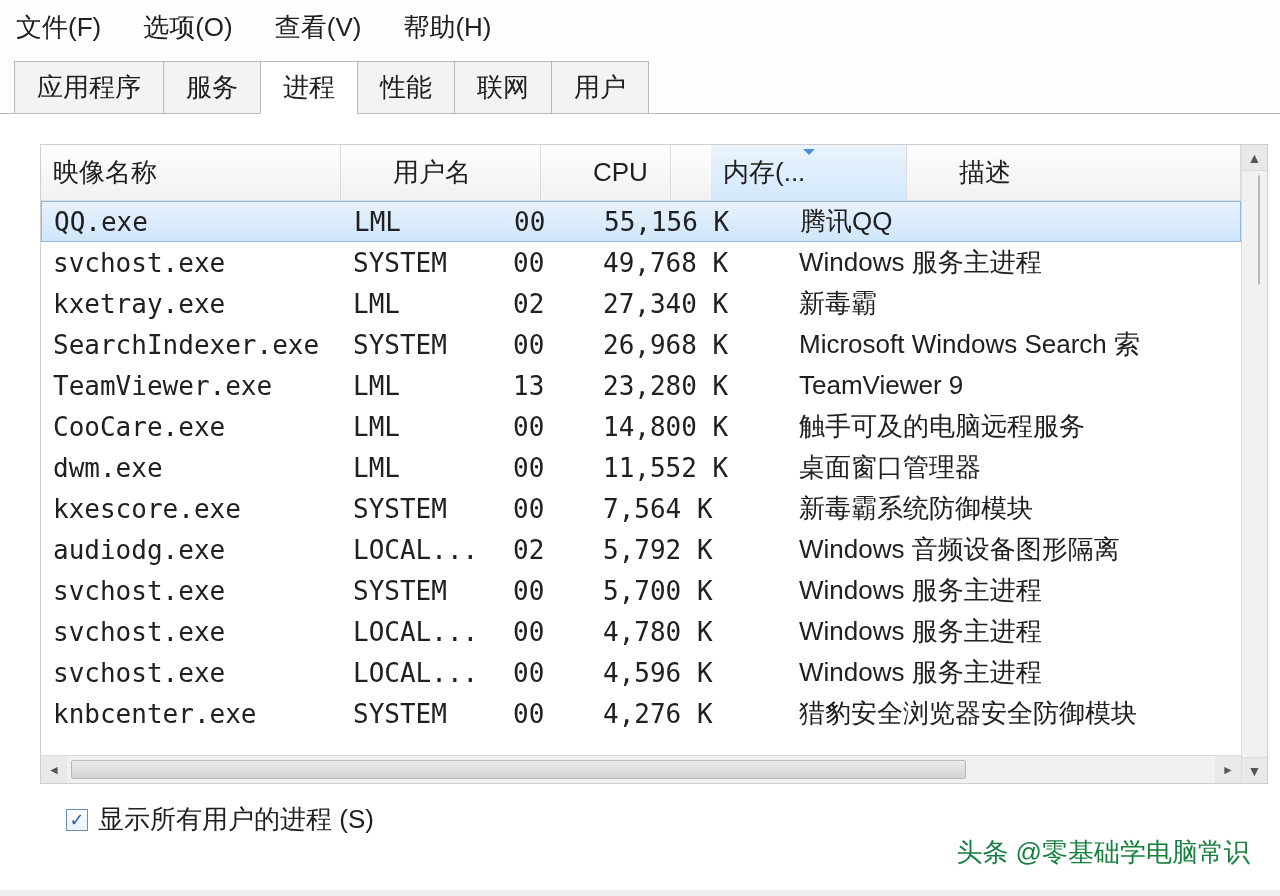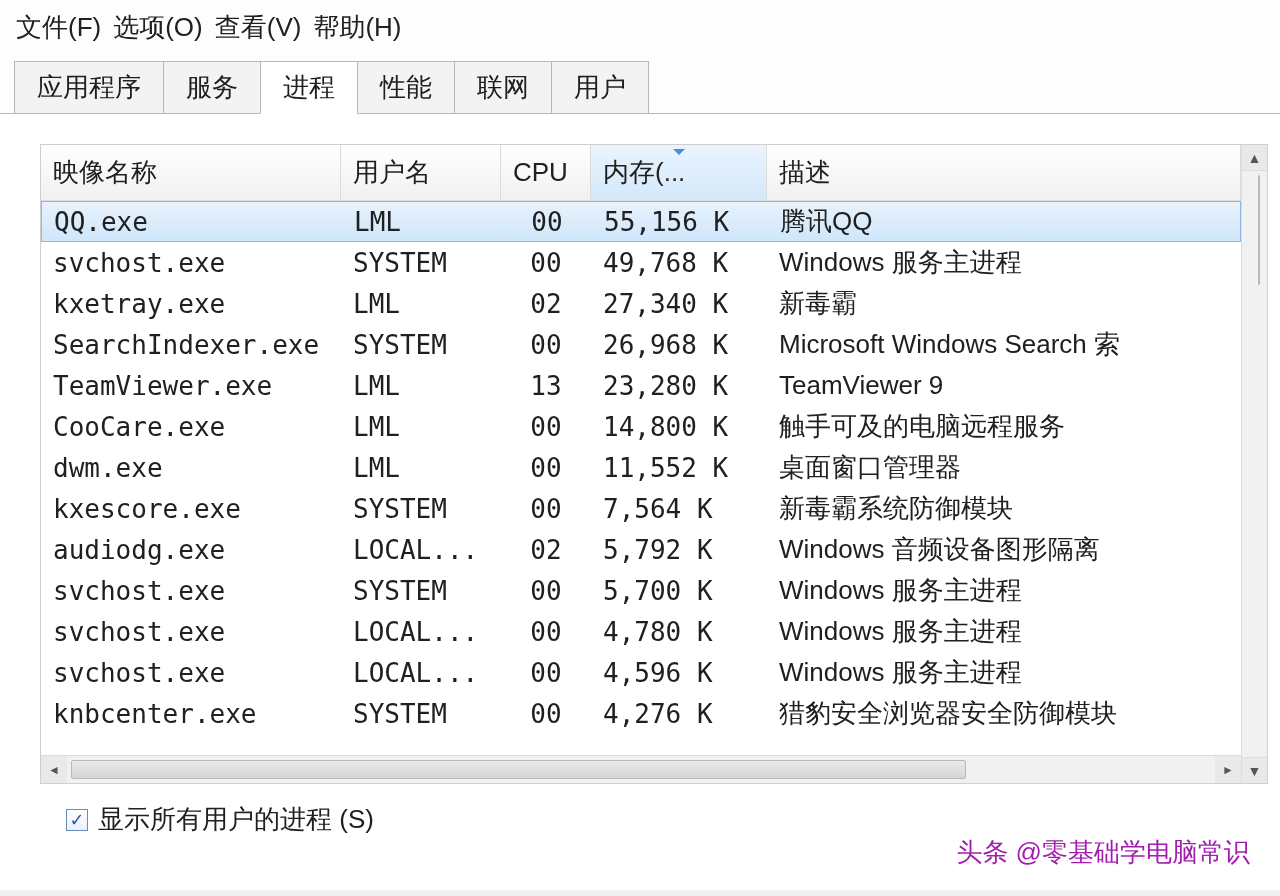--- a/index.html
+++ b/index.html
@@ -9,20 +9,21 @@
     background: #f0f0f0;
     width: 1280px;
     height: 896px;
     overflow: hidden;
     font-size: 26px;
     color: #202020;
   }
   
   .menubar {
     display: flex;
+    gap: 30px;
     padding: 8px 10px 14px 10px;
     background: #fdfdfd;
   }
   .menubar .menu-item {
     padding: 2px 6px;
     cursor: default;
   }
   
   .tabstrip {
     display: flex;
@@ -70,20 +71,21 @@
     display: flex;
     flex-direction: column;
   }
   .col-headers {
     display: flex;
     border-bottom: 1px solid #dcdcdc;
     background: linear-gradient(#ffffff, #f1f1f1);
     height: 56px;
     align-items: center;
     font-size: 26px;
+    gap: 40px;
   }
   .colh {
     border-right: 1px solid #dcdcdc;
     padding: 0 12px;
     height: 100%;
     display:flex;
     align-items:center;
     white-space: nowrap;
     overflow:hidden;
     cursor: default;
@@ -97,22 +99,22 @@
     position:absolute;
     top:4px; left:50%;
     transform:translateX(-50%);
     width:0;height:0;
     border-left:6px solid transparent;
     border-right:6px solid transparent;
     border-top:6px solid #4a90d9;
   }
   .c-name { width: 300px; }
   .c-user { width: 160px; }
-  .c-cpu  { width: 90px; text-align: center; }
-  .c-mem  { width: 176px; text-align: right; justify-content:flex-start;}
+  .c-cpu  { width: 90px; }
+  .c-mem  { width: 196px; text-align: right; justify-content:flex-start;}
   .c-desc { flex: 1; padding-left: 12px; }
   .rows {
     flex:1;
     overflow:hidden;
     font-family: "SimSun", "NSimSun", monospace;
     font-size: 26px;
   }
   .row {
     display:flex;
     height: 41px;
@@ -190,21 +192,21 @@
     background:linear-gradient(#fff,#e9f1fb);
     display:inline-flex;
     align-items:center;justify-content:center;
     margin-right:10px;
     font-size:18px;color:#2760a5;
   }
   .watermark {
     position:absolute;
     right:30px; bottom:26px;
     font-size:26px;
-    color:#a21caf;
+    color:#15803d;
     font-family:"Microsoft YaHei",sans-serif;
   }
 </style>
 </head>
 <body>
 
 <div class="menubar">
   <div class="menu-item">文件(F)</div>
   <div class="menu-item">选项(O)</div>
   <div class="menu-item">查看(V)</div>

